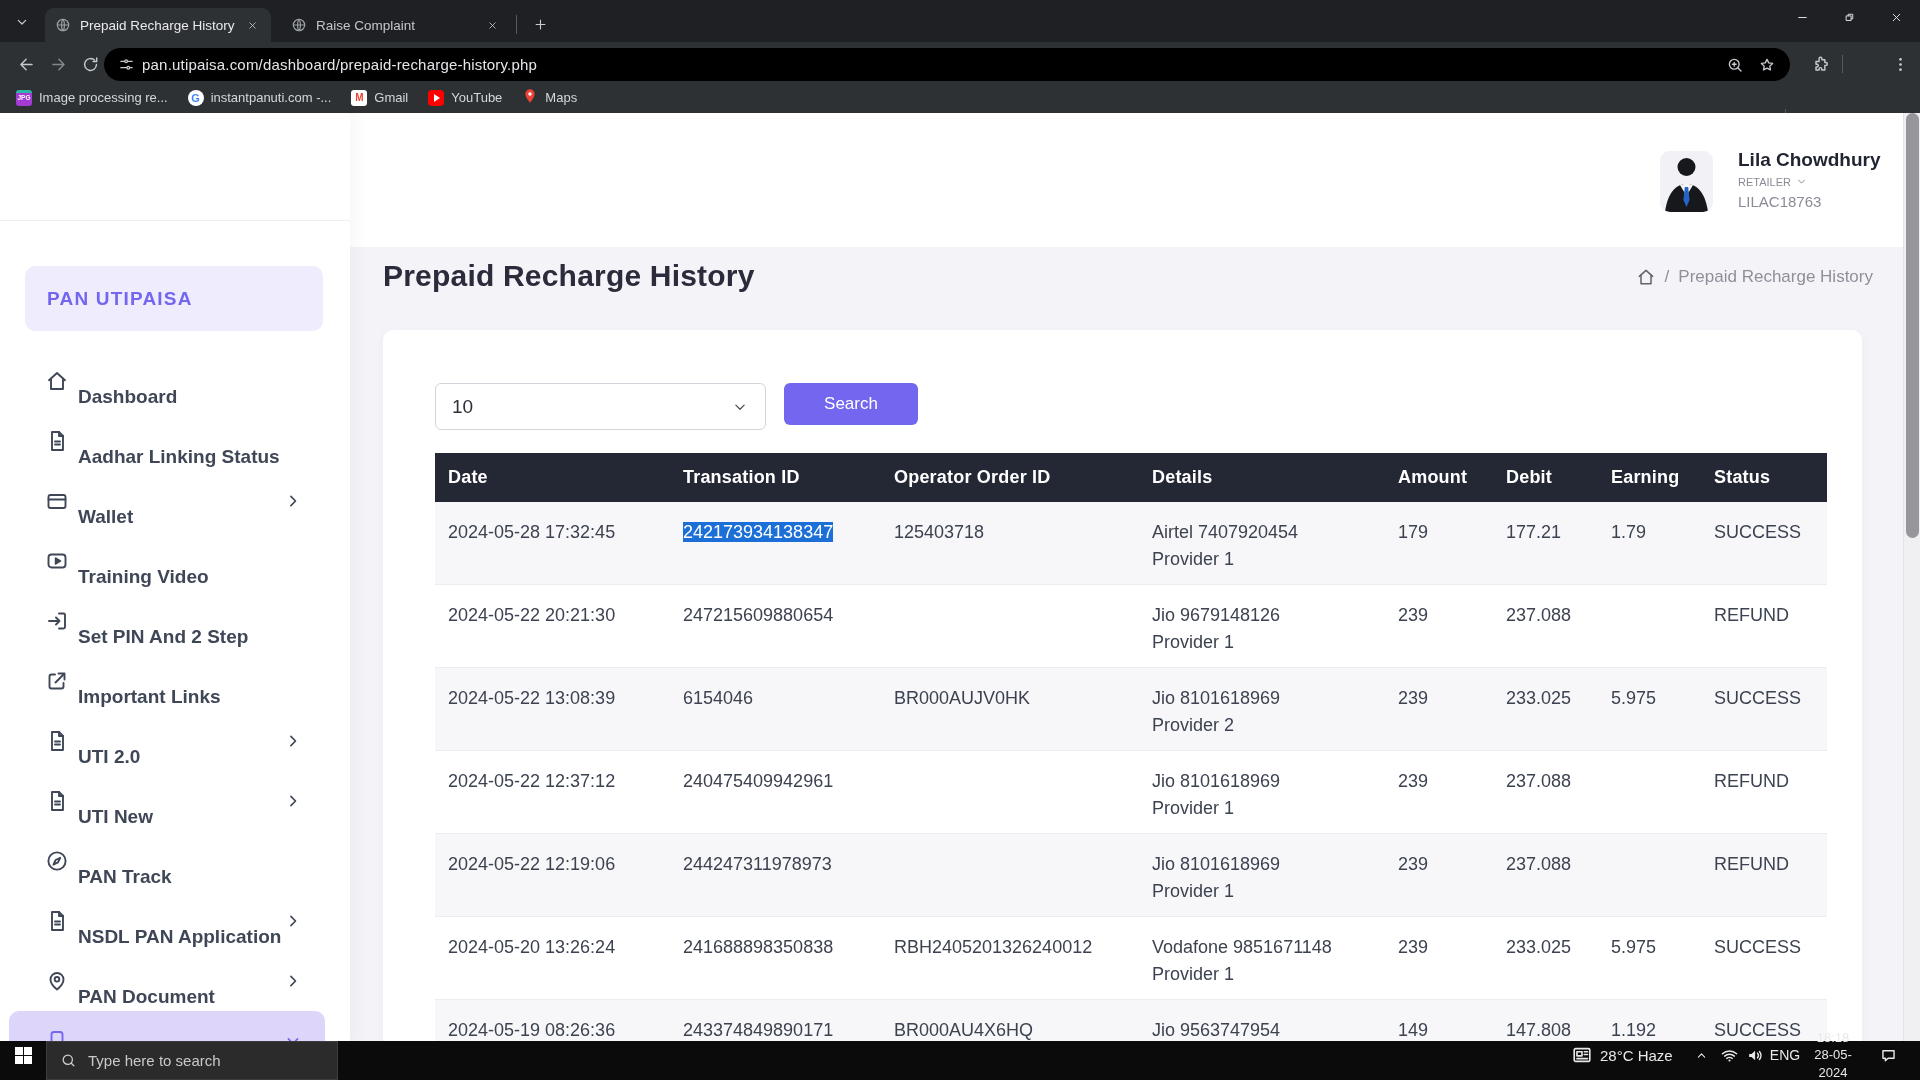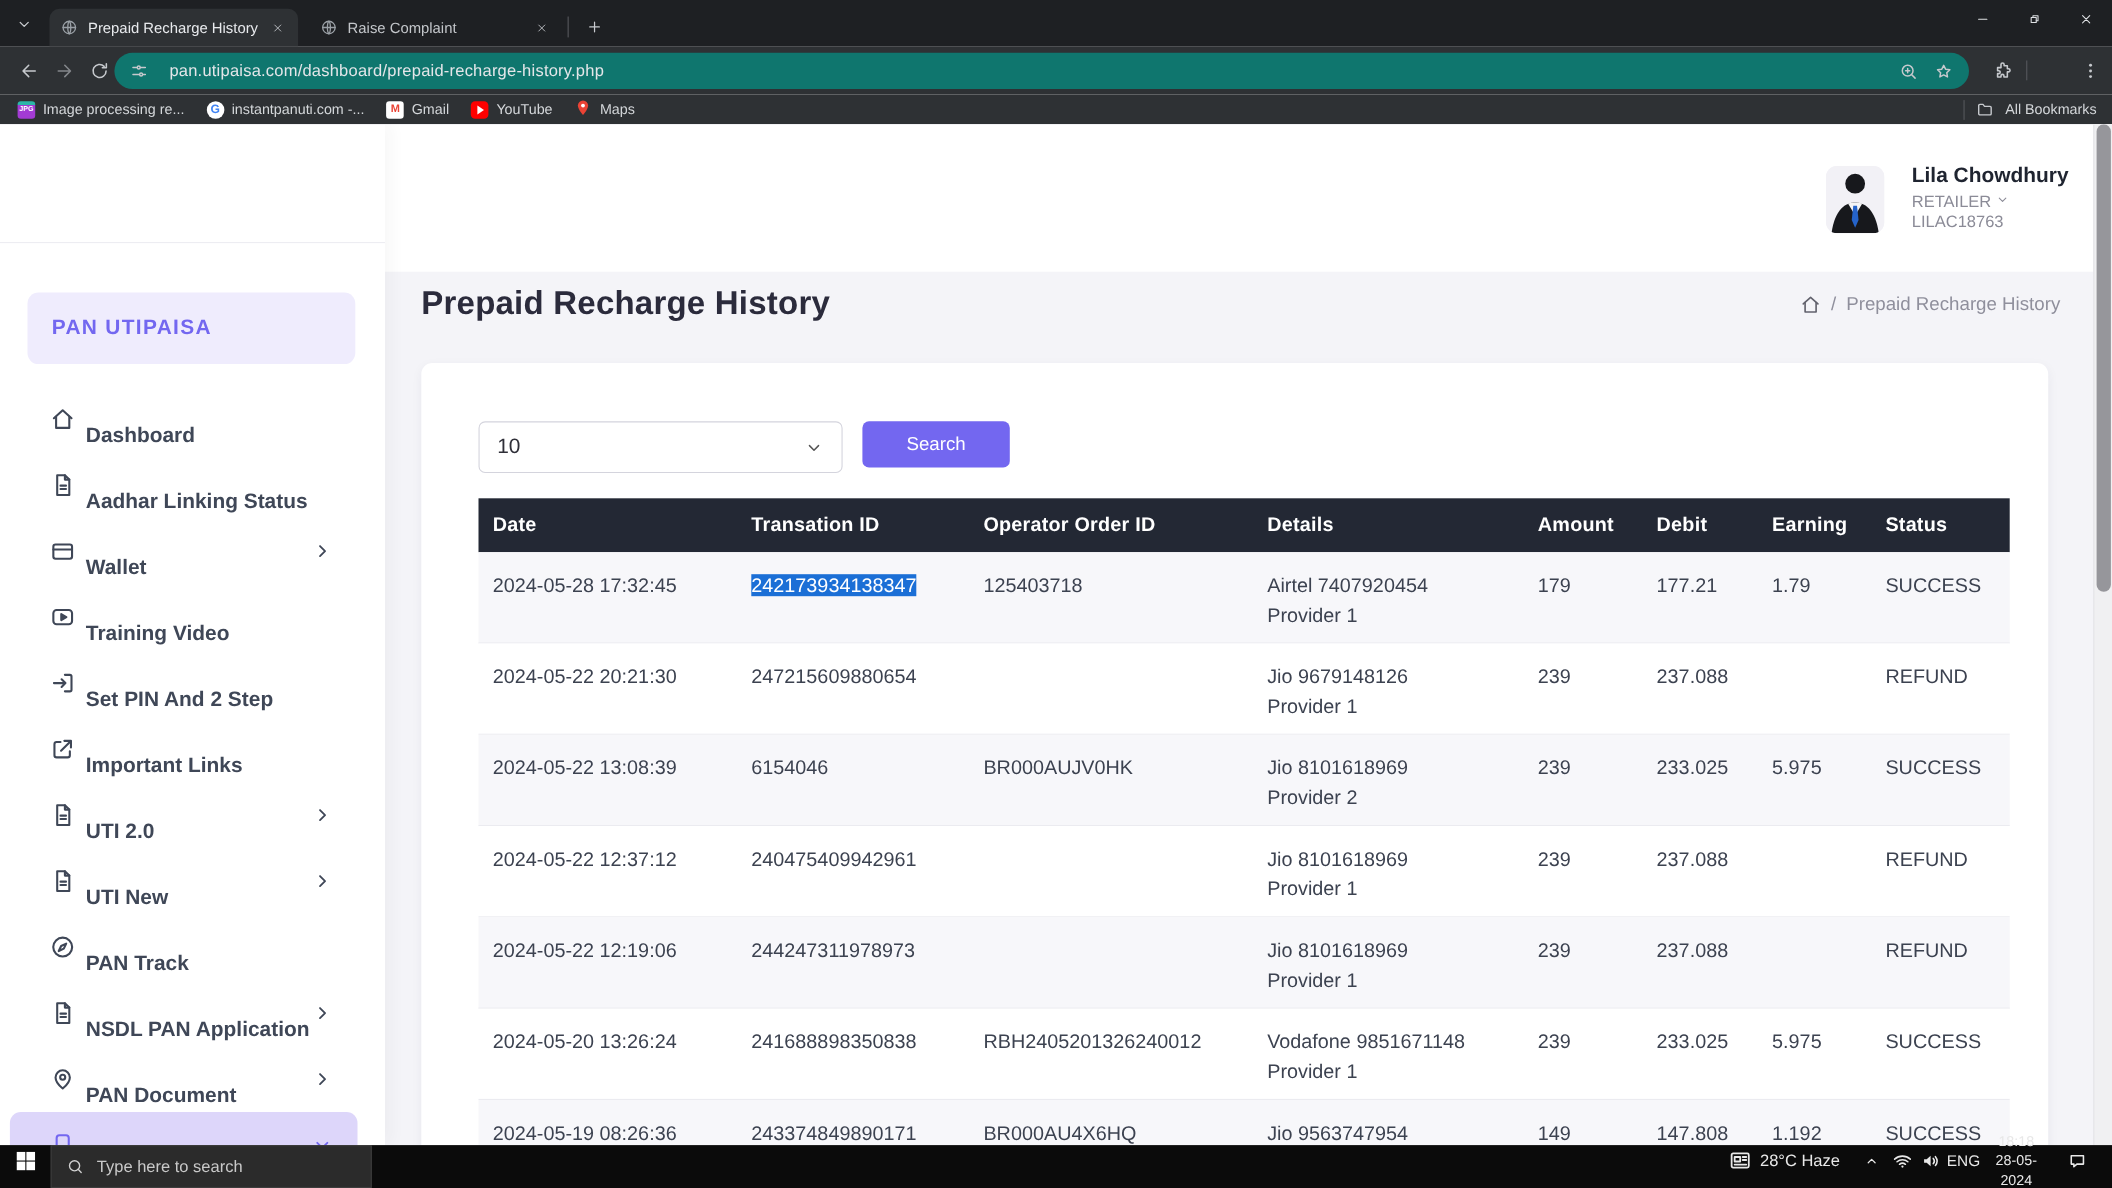--- a/index.html
+++ b/index.html
@@ -26,31 +26,31 @@
   .newtab{position:absolute;left:526px;top:10px;width:28px;height:28px;border-radius:50%;color:#c8cbcf;display:flex;align-items:center;justify-content:center;}
   .newtab svg{width:15px;height:15px;}
   .wincontrols{position:absolute;right:0;top:0;height:42px;display:flex;}
   .wc{width:47px;height:34px;display:flex;align-items:center;justify-content:center;color:#dfe1e4;}
   .wc svg{width:13px;height:13px;}
 
   .toolbar{position:absolute;left:0;top:42px;width:1920px;height:44px;background:#2e3134;}
   .nav-ic{position:absolute;top:8px;width:28px;height:28px;color:#c6c9cd;display:flex;align-items:center;justify-content:center;}
   .nav-ic svg{width:19px;height:19px;}
   .dim{color:#84878b;}
-  .url-pill{position:absolute;left:104px;top:6px;width:1686px;height:33px;border-radius:17px;background:#0f766e;display:flex;align-items:center;padding:0 14px;gap:19px;}
+  .url-pill{position:absolute;left:104px;top:6px;width:1686px;height:33px;border-radius:17px;background:#000000;display:flex;align-items:center;padding:0 14px;gap:7px;}
   .url-pill .site-ic{width:17px;height:17px;color:#c6c9cd;flex:0 0 auto;}
   .url-text{font-size:15px;color:#e4e6e9;letter-spacing:.2px;white-space:nowrap;}
   .pill-right{margin-left:auto;display:flex;align-items:center;gap:14px;color:#c6c9cd;}
   .pill-right .sic{width:18px;height:18px;}
   .tb-right{position:absolute;right:10px;top:8px;height:28px;display:flex;align-items:center;gap:12px;color:#c6c9cd;}
   .tb-right .sic{width:19px;height:19px;}
   .tb-vsep{width:1px;height:18px;background:#55585c;}
   .chrome-avatar{width:24px;height:24px;border-radius:50%;background:radial-gradient(circle at 50% 38%,#e7c39a 0 34%,#51topt 0),radial-gradient(circle at 50% 30%,#caa27b 0 30%,#2c3e5d 31% 75%,#7fb2d8 76%);}
 
-  .bookmarksbar{position:absolute;left:0;top:86px;width:1920px;height:27px;background:#2e3134;display:flex;}
+  .bookmarksbar{position:absolute;left:0;top:86px;width:1920px;height:27px;background:#2e3134;display:flex;flex-direction:column;}
   .bm-list{display:flex;align-items:center;gap:4px;padding-left:8px;}
   .bm-item{display:flex;align-items:center;gap:7px;padding:2px 8px;border-radius:7px;font-size:13px;color:#d4d7da;white-space:nowrap;}
   .fav-box{width:16px;height:16px;border-radius:3px;display:flex;align-items:center;justify-content:center;font-weight:bold;flex:0 0 auto;}
   .fav-jpg{background:linear-gradient(180deg,#2bb6a8 0 3px,#a33bd4 3px);color:#fff;font-size:6.5px;}
   .fav-g{background:#fff;border-radius:50%;color:#4285f4;font-size:11px;}
   .fav-gm{background:#fff;color:#ea4335;font-size:10px;}
   .fav-yt{background:#ff0000;border-radius:4px;}
   .fav-yt i{display:block;width:0;height:0;border-left:6px solid #fff;border-top:4px solid transparent;border-bottom:4px solid transparent;margin-left:1px;}
   .fav-maps{width:16px;height:16px;color:#ea4335;}
   .bm-right{margin-left:auto;display:flex;align-items:center;gap:10px;padding-right:14px;color:#d4d7da;font-size:13px;}
@@ -66,21 +66,21 @@
   .sb-item{position:absolute;left:9px;width:316px;height:60px;border-radius:10px;cursor:pointer;}
   .sb-item .ic{position:absolute;left:36px;top:18px;width:24px;height:24px;color:#3f4757;}
   .sb-item .lbl{position:absolute;left:69px;top:50%;transform:translateY(-50%);font-size:19px;font-weight:bold;color:#3f4757;white-space:nowrap;margin-top:16px;}
   .sb-item .chev{position:absolute;right:22px;top:20px;width:20px;height:20px;color:#3f4757;}
   .sb-item.active{background:#ddd6fa;}
   .sb-item.active .ic,.sb-item.active .lbl,.sb-item.active .chev{color:#7367f0;}
 
   .profile{position:absolute;left:1310px;top:36px;width:250px;height:80px;cursor:pointer;}
   .p-avatar{position:absolute;left:0;top:2px;width:53px;height:61px;border-radius:10px;overflow:hidden;background:#f2f1f6;}
   .p-name{position:absolute;left:78px;top:0;font-size:19px;font-weight:bold;color:#1f2430;white-space:nowrap;}
-  .p-role{position:absolute;left:78px;top:26px;font-size:15px;color:#8b8b97;display:flex;gap:4px;}
+  .p-role{position:absolute;left:78px;top:26px;font-size:11px;color:#8b8b97;display:flex;align-items:center;gap:4px;}
   .p-role .sic{width:13px;height:13px;color:#8b8b97;}
   .p-id{position:absolute;left:78px;top:44px;font-size:15px;color:#8b8b97;}
 
   .content{position:absolute;left:350px;top:134px;width:1570px;height:794px;overflow:hidden;}
   .pg-title{position:absolute;left:33px;top:12px;font-size:30px;font-weight:bold;color:#2b2b3c;letter-spacing:.2px;}
   .crumb{position:absolute;right:47px;top:20px;display:flex;align-items:center;gap:9px;font-size:17px;color:#8f8f9c;}
   .crumb .sic{width:20px;height:20px;color:#62626d;}
   .card{position:absolute;left:33px;top:83px;width:1479px;height:1100px;background:#fff;border-radius:10px;box-shadow:0 3px 10px rgba(40,40,70,.05);}
   .psel{position:absolute;left:52px;top:53px;width:331px;height:47px;border:1px solid #d4d4dd;border-radius:6px;background:#fff;display:flex;align-items:center;padding:0 16px;font-size:19px;color:#2f2f38;cursor:pointer;}
   .psel .sic{margin-left:auto;width:18px;height:18px;color:#555;}

